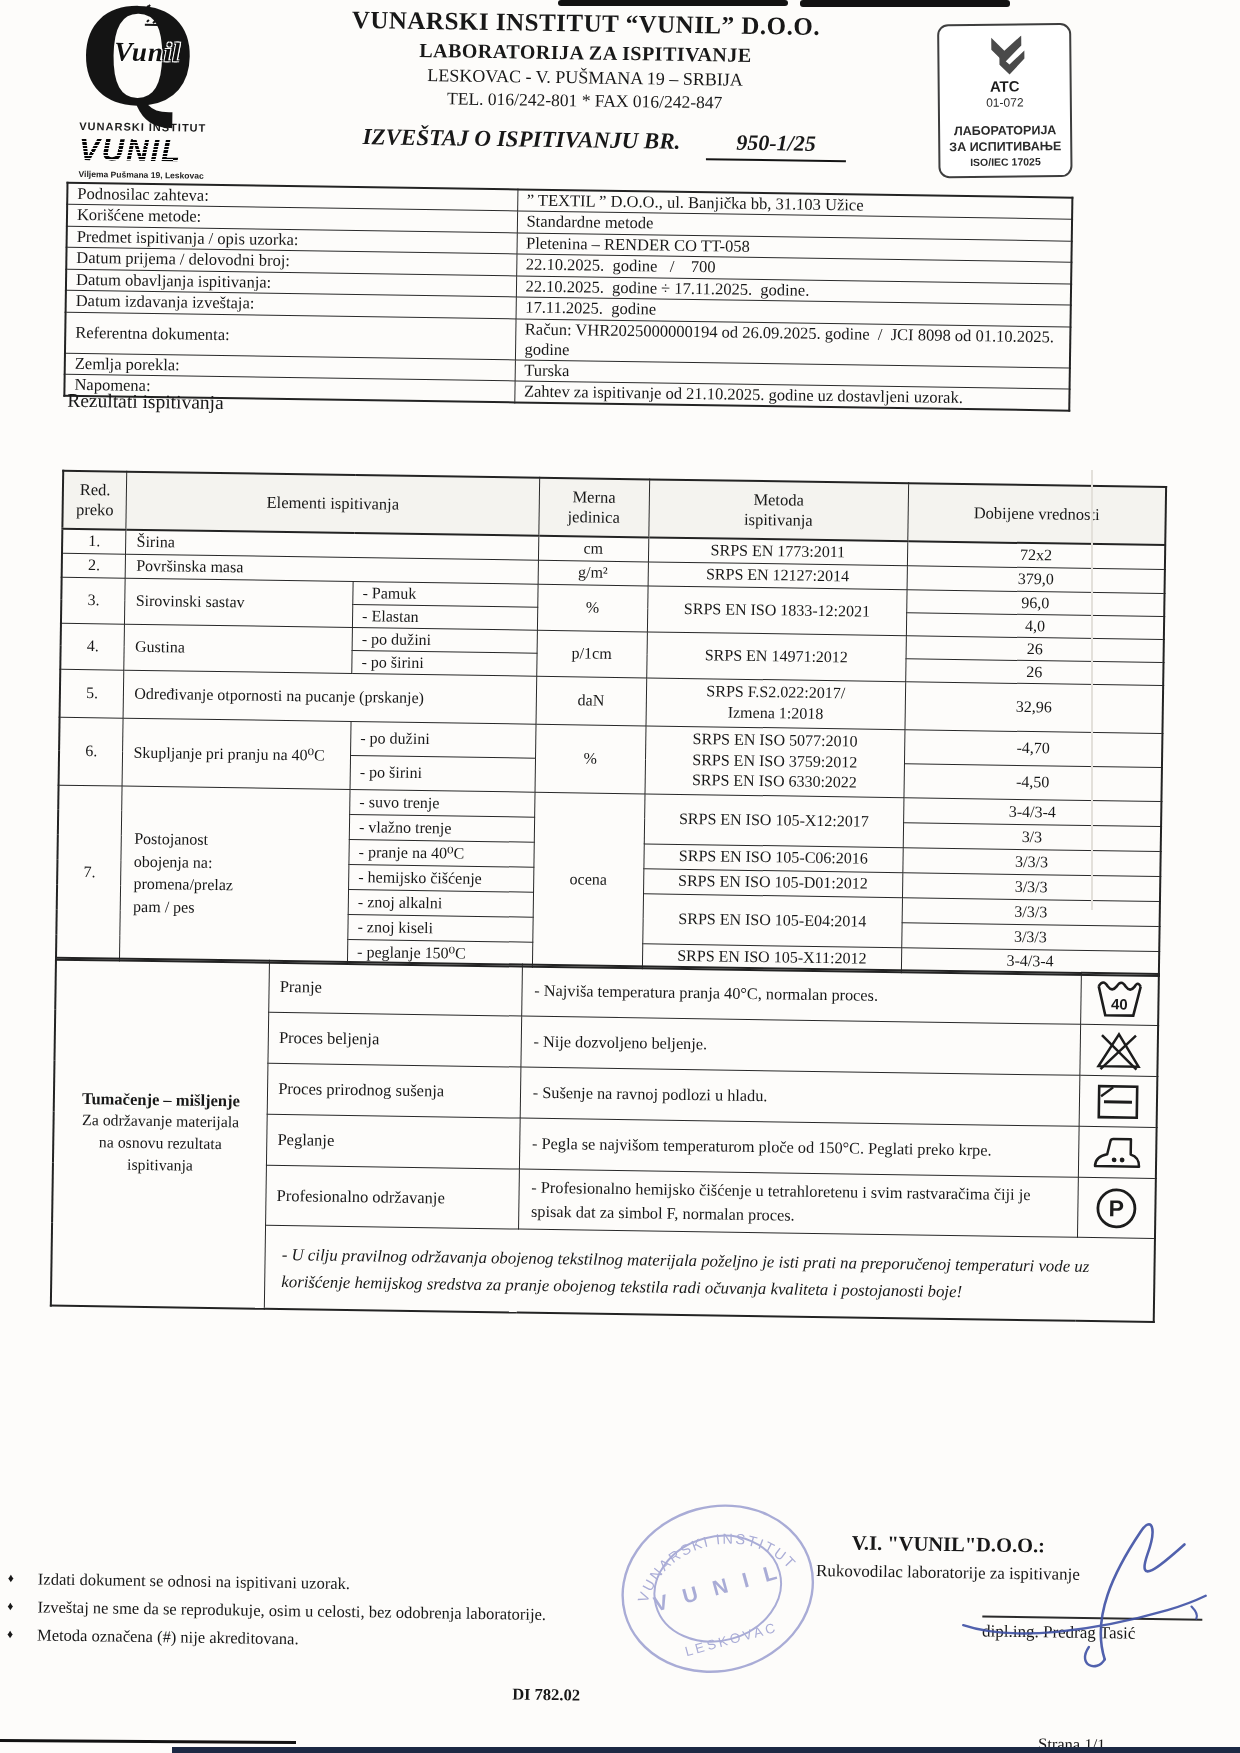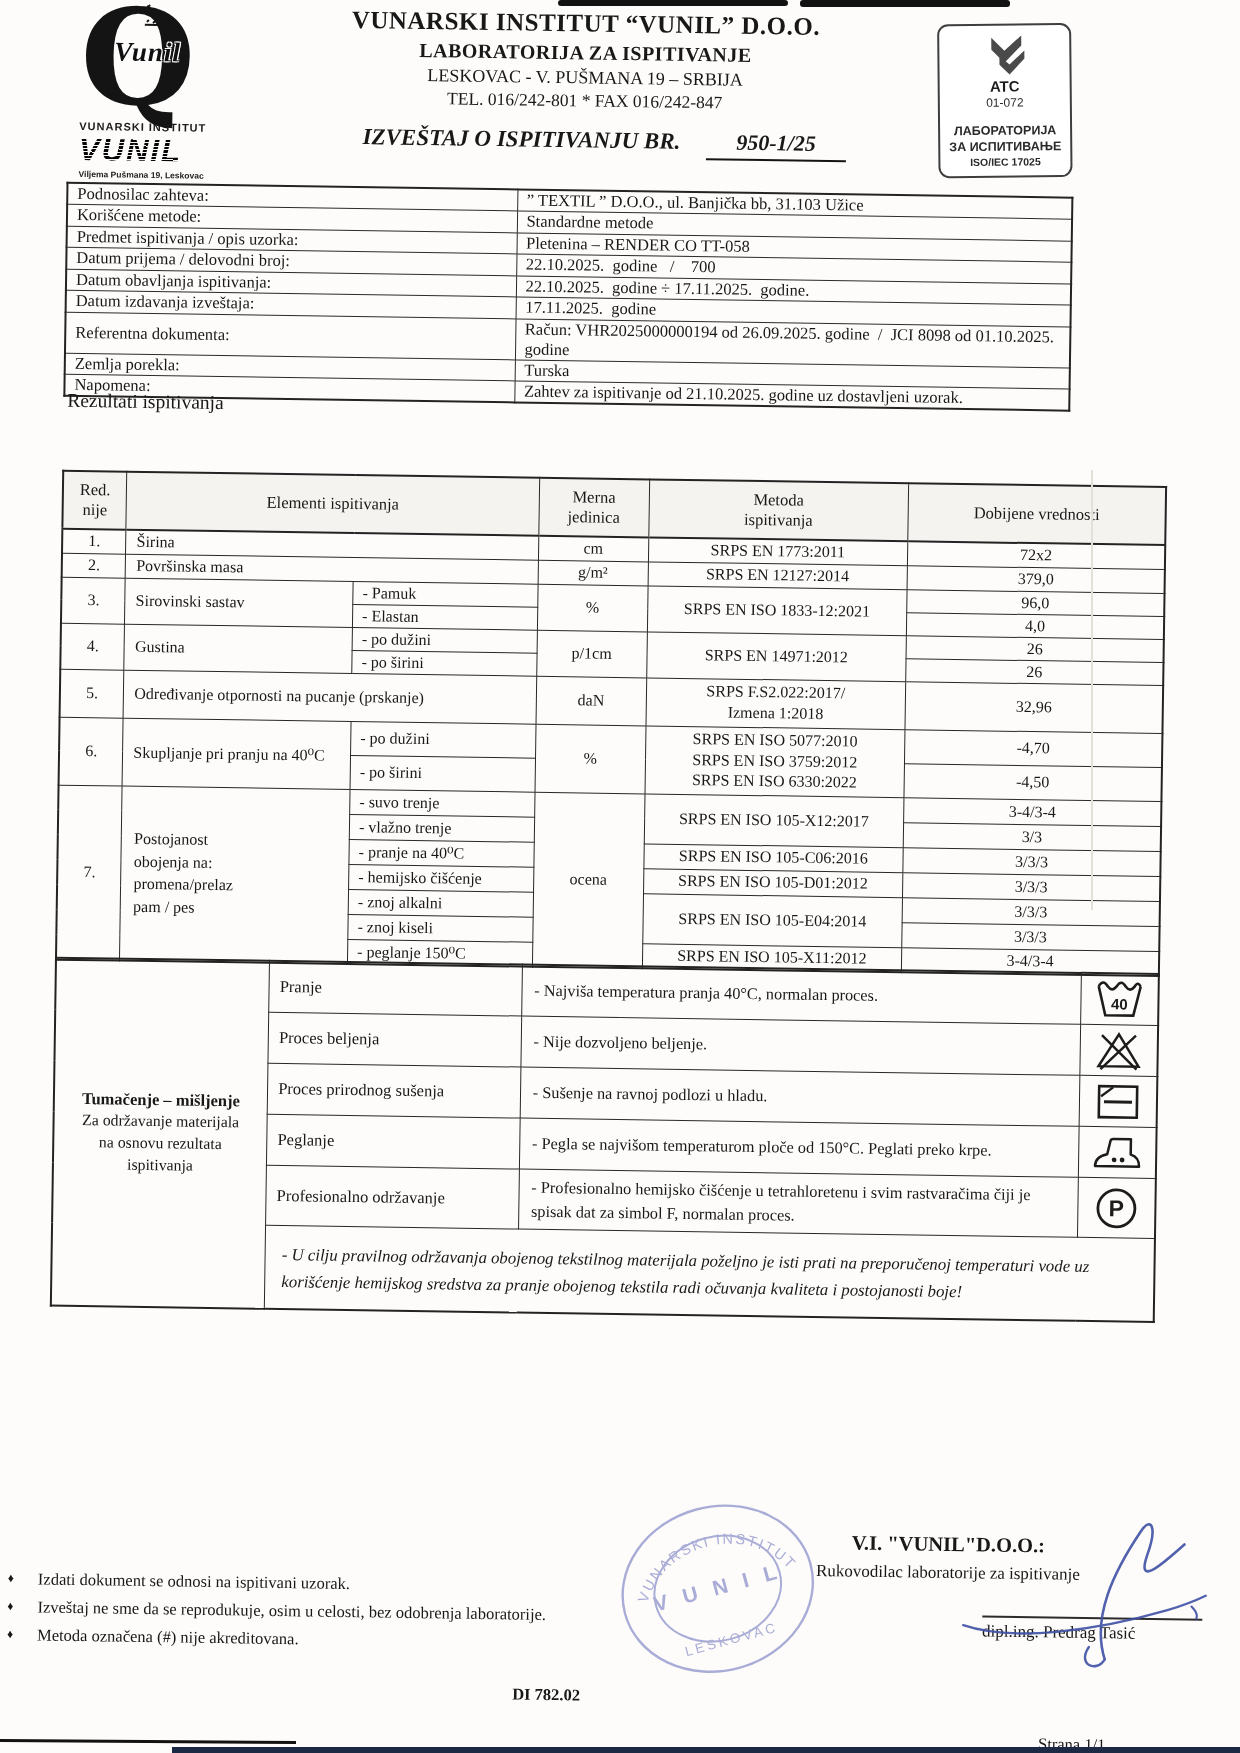--- a/index.html
+++ b/index.html
@@ -188,21 +188,21 @@
         <col style="width:64px">
         <col style="width:228px">
         <col style="width:185px">
         <col style="width:110px">
         <col style="width:260px">
         <col style="width:258px">
       </colgroup>
     <tbody>
       <tr class="hdr">
         <td class="pre">Red.
-nije</td>
+preko</td>
         <td colspan="2">Elementi ispitivanja</td>
         <td class="pre">Merna
 jedinica</td>
         <td class="pre">Metoda
 ispitivanja</td>
         <td>Dobijene vrednosti</td>
       </tr>
       <tr style="height:24px">
         <td class="c">1.</td>
         <td colspan="2" class="nm">Širina</td>

